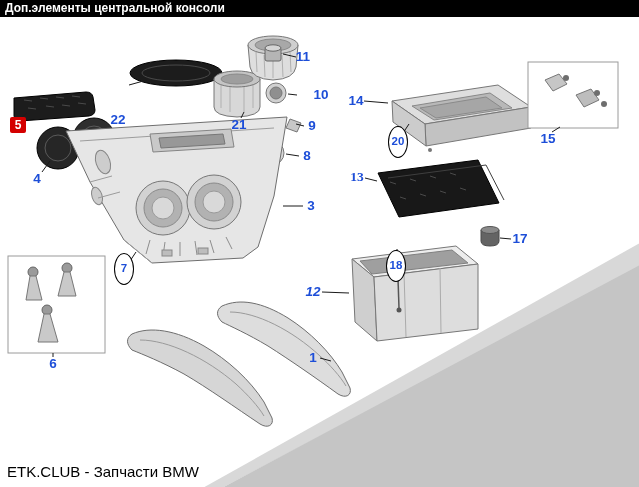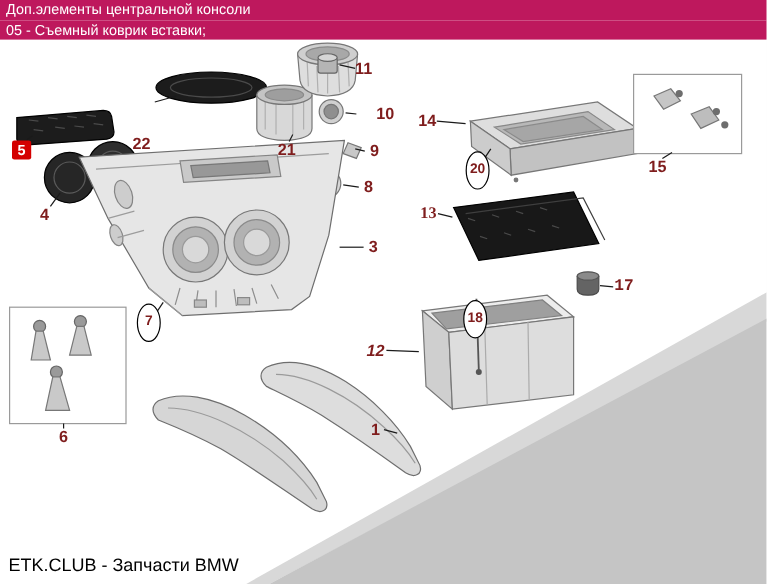--- a/index.html
+++ b/index.html
@@ -1,51 +1,48 @@
 <!DOCTYPE html>
 <html lang="ru" style="--hl: #d40000;"><head>
 <meta charset="utf-8">
 <style>
   * { margin:0; padding:0; box-sizing:border-box; }
   html,body { background:#ffffff; }
   body { font-family:"Liberation Sans", sans-serif; }
   #stage { position:relative; width:639px; height:487px; background:#ffffff; overflow:hidden; }
 
-  .titlebar { position:absolute; left:0; width:639px; background:#be185d; color:#ffffff;
-              font-size:12px; padding-left:5px; white-space:nowrap; z-index:10; }
+  .titlebar { position:absolute; left:0; width:639px; background:#000000; color:#ffffff;
+              font-size:12px; padding-left:5px; white-space:nowrap; z-index:10;font-weight:bold; }
   #bar1 { top:0; height:17px; line-height:17px; }
   #bar2 { top:17px; height:16px; line-height:16px; }
 
   svg.art { position:absolute; left:0; top:0; z-index:1; }
 
   .band { position:absolute; inset:0; pointer-events:none; }
   #band-light { background:#d8d8d8; clip-path:polygon(32% 100%, 100% 50%, 100% 55%, 35% 100%); z-index:3; }
   #band-main  { background:#c5c5c5; clip-path:polygon(35% 100%, 100% 54.5%, 100% 100%); z-index:4; }
 
   #callout-layer { position:absolute; inset:0; z-index:5; }
   .callout { position:absolute; transform:translate(-50%,-50%); font-weight:bold;
-             font-size:13.5px; color:#7f1d1d; cursor:pointer; line-height:1; }
+             font-size:13.5px; color:#1d4ed8; cursor:pointer; line-height:1; }
   .callout.circled { width:20px; height:32px; border:1.5px solid #000; border-radius:50%;
                      background:#fff; font-size:11.5px; display:flex; align-items:center; justify-content:center; }
   .callout.highlighted { min-width:16px; height:16px; padding:0 2px; background:var(--hl,#d40000);
                          color:#fff; font-size:12px; border-radius:2px; display:flex;
                          align-items:center; justify-content:center; }
 
   #footer-text { position:absolute; left:7px; top:463px; font-size:15px; color:#000; z-index:6; }
 </style>
 </head>
 <body>
 
 <div id="stage">
 
   <div class="titlebar" id="bar1">
     <span>Доп.элементы центральной консоли</span>
-  </div>
-  <div class="titlebar" id="bar2">
-    <span>05 - Съемный коврик вставки;</span>
   </div>
 
   <svg class="art" width="639" height="487" viewBox="0 0 639 487">
 
     <g>
       <path d="M14,98 L86,92 Q92,92 93,97 L95,110 Q95,115 89,116 L20,121 Q15,121 14,116 Z" fill="#1c1c1c" stroke="#000"></path>
       <path d="M24,100 l8,1 M40,98 l8,1 M56,97 l8,1 M72,96 l8,1 M28,108 l8,1 M46,106 l8,1 M62,105 l8,1 M78,103 l8,1" stroke="#4a4a4a" fill="none"></path>
     </g>
 
     <g>
@@ -200,21 +197,21 @@
       <div class="callout" style="left: 305px; top: 95px; margin-left: 16px;">10</div>
       <div class="callout" style="left: 312px; top: 126px;">9</div>
       <div class="callout" style="left: 307px; top: 156px;">8</div>
       <div class="callout" style="left: 311px; top: 206px;">3</div>
       <div class="callout circled" style="left: 124px; top: 269px;">7</div>
       <div class="callout" style="left: 53px; top: 364px;">6</div>
       <div class="callout" style="left: 356px; top: 101px;">14</div>
       <div class="callout circled" style="left: 398px; top: 142px;">20</div>
       <div class="callout" style="left: 548px; top: 139px; text-align: right;">15</div>
       <div class="callout" style="left: 357px; top: 177px; font-family: Liberation Serif, serif;">13</div>
-      <div class="callout" style="left: 520px; top: 239px; font-family: Liberation Mono, monospace;">17</div>
+      <div class="callout" style="left: 520px; top: 239px;">17</div>
       <div class="callout circled" style="left: 396px; top: 239px; margin-top: 27px;">18</div>
       <div class="callout" style="left: 313px; top: 292px; font-style: italic;">12</div>
       <div class="callout" style="left: 313px; top: 358px;">1</div>
     </div>
 
   <div id="footer-text">ETK.CLUB - Запчасти BMW</div>
 
 </div>
 
 </body></html>

